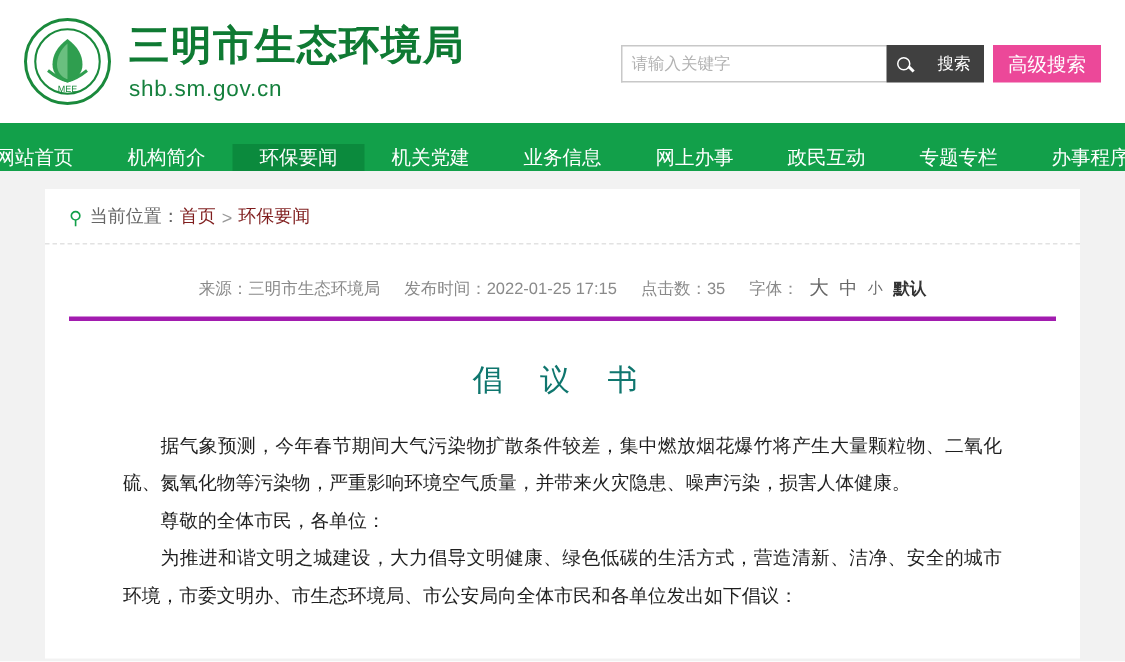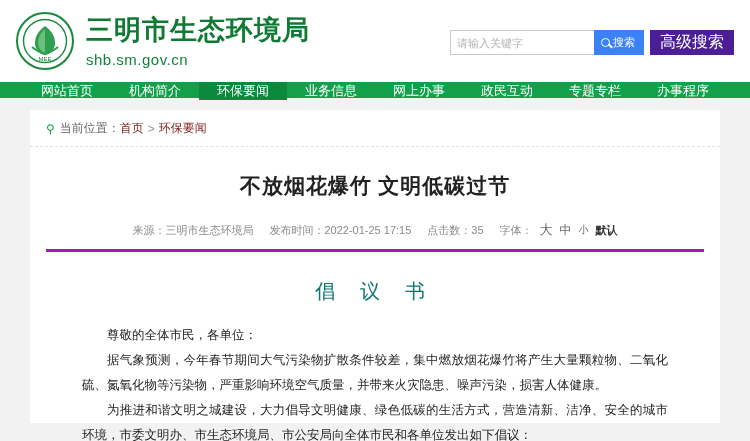--- a/index.html
+++ b/index.html
@@ -50,48 +50,48 @@
   }
 
   .search-area {
     position: absolute;
     right: 16px;
     top: 30px;
     display: flex;
     align-items: center;
   }
   .search-input {
-    width: 144px;
+    width: 177px;
     height: 25px;
     border: 1px solid #c8c8c8;
     border-right: none;
     font-size: 11px;
     color: #333;
     padding: 0 6px;
     outline: none;
     background: #fff;
   }
   .search-input::placeholder { color: #b3b3b3; }
   .search-btn {
     height: 25px;
-    background: #3b82f6;
+    background: #404040;
     color: #ffffff;
     border: none;
     font-size: 11px;
     padding: 0 9px 0 7px;
     display: flex; align-items: center;
     cursor: pointer;
-    gap: 3px;
+    gap: 18px;
   }
   .adv-btn {
     height: 25px;
-    background: #4c1d95;
+    background: #ec4899;
     color: #ffffff;
     border: none;
-    font-size: 16px;
+    font-size: 13px;
     padding: 0 10px;
     margin-left: 6px;
     display: flex; align-items: center;
     cursor: pointer;
   }
   .mag {
     width: 9px; height: 9px;
     border: 1.5px solid #fff;
     border-radius: 50%;
     position: relative;
@@ -101,24 +101,24 @@
     content: "";
     position: absolute;
     width: 5px; height: 1.5px;
     background: #fff;
     transform: rotate(45deg);
     right: -4px; bottom: 0px;
   }
 
   
   .nav {
-    height: 16px;
+    height: 32px;
     background: #12a04a;
     display: flex;
-    align-items: flex-start;
+    align-items: flex-end;
     justify-content: center;
   }
   .nav-item {
     color: #ffffff;
     font-size: 13px;
     padding: 0 18px;
     display: flex;
     align-items: center;
     cursor: pointer;
     white-space: nowrap;
@@ -233,20 +233,23 @@
     <div class="nav-item">
         <span>网站首页</span>
       </div>
     <div class="nav-item">
         <span>机构简介</span>
       </div>
     <div class="nav-item active">
         <span>环保要闻</span>
       </div>
     <div class="nav-item">
+        <span>机关党建</span>
+      </div>
+    <div class="nav-item">
         <span>业务信息</span>
       </div>
     <div class="nav-item">
         <span>网上办事</span>
       </div>
     <div class="nav-item">
         <span>政民互动</span>
       </div>
     <div class="nav-item">
         <span>专题专栏</span>
@@ -260,21 +263,20 @@
     <div class="card">
 
       <div class="crumb">
         <span class="pin">⚲</span>
         <span>当前位置：</span>
         <a>首页</a>
         <span class="sep">&gt;</span>
         <a>环保要闻</a>
       </div>
 
-      <div class="article-title">不放烟花爆竹 文明低碳过节</div>
 
       <div class="meta">
         <span>
           <span>来源：</span><span>三明市生态环境局</span>
         </span>
         <span>
           <span>发布时间：</span><span>2022-01-25 17:15</span>
         </span>
         <span>
           <span>点击数：</span><span>35</span>
@@ -283,20 +285,20 @@
           <span>字体：</span>
           <span class="fs big">大</span>
           <span class="fs mid">中</span>
           <span class="fs small">小</span>
           <span class="fs def">默认</span>
         </span>
       </div>
 
       <div class="body-area">
         <div class="doc-heading">倡 议 书</div>
+        <p class="para">据气象预测，今年春节期间大气污染物扩散条件较差，集中燃放烟花爆竹将产生大量颗粒物、二氧化硫、氮氧化物等污染物，严重影响环境空气质量，并带来火灾隐患、噪声污染，损害人体健康。</p>
         <p class="para">尊敬的全体市民，各单位：</p>
-        <p class="para">据气象预测，今年春节期间大气污染物扩散条件较差，集中燃放烟花爆竹将产生大量颗粒物、二氧化硫、氮氧化物等污染物，严重影响环境空气质量，并带来火灾隐患、噪声污染，损害人体健康。</p>
         <p class="para">为推进和谐文明之城建设，大力倡导文明健康、绿色低碳的生活方式，营造清新、洁净、安全的城市环境，市委文明办、市生态环境局、市公安局向全体市民和各单位发出如下倡议：</p>
       </div>
 
     </div>
   </div>
 </div>
 
 </body></html>

